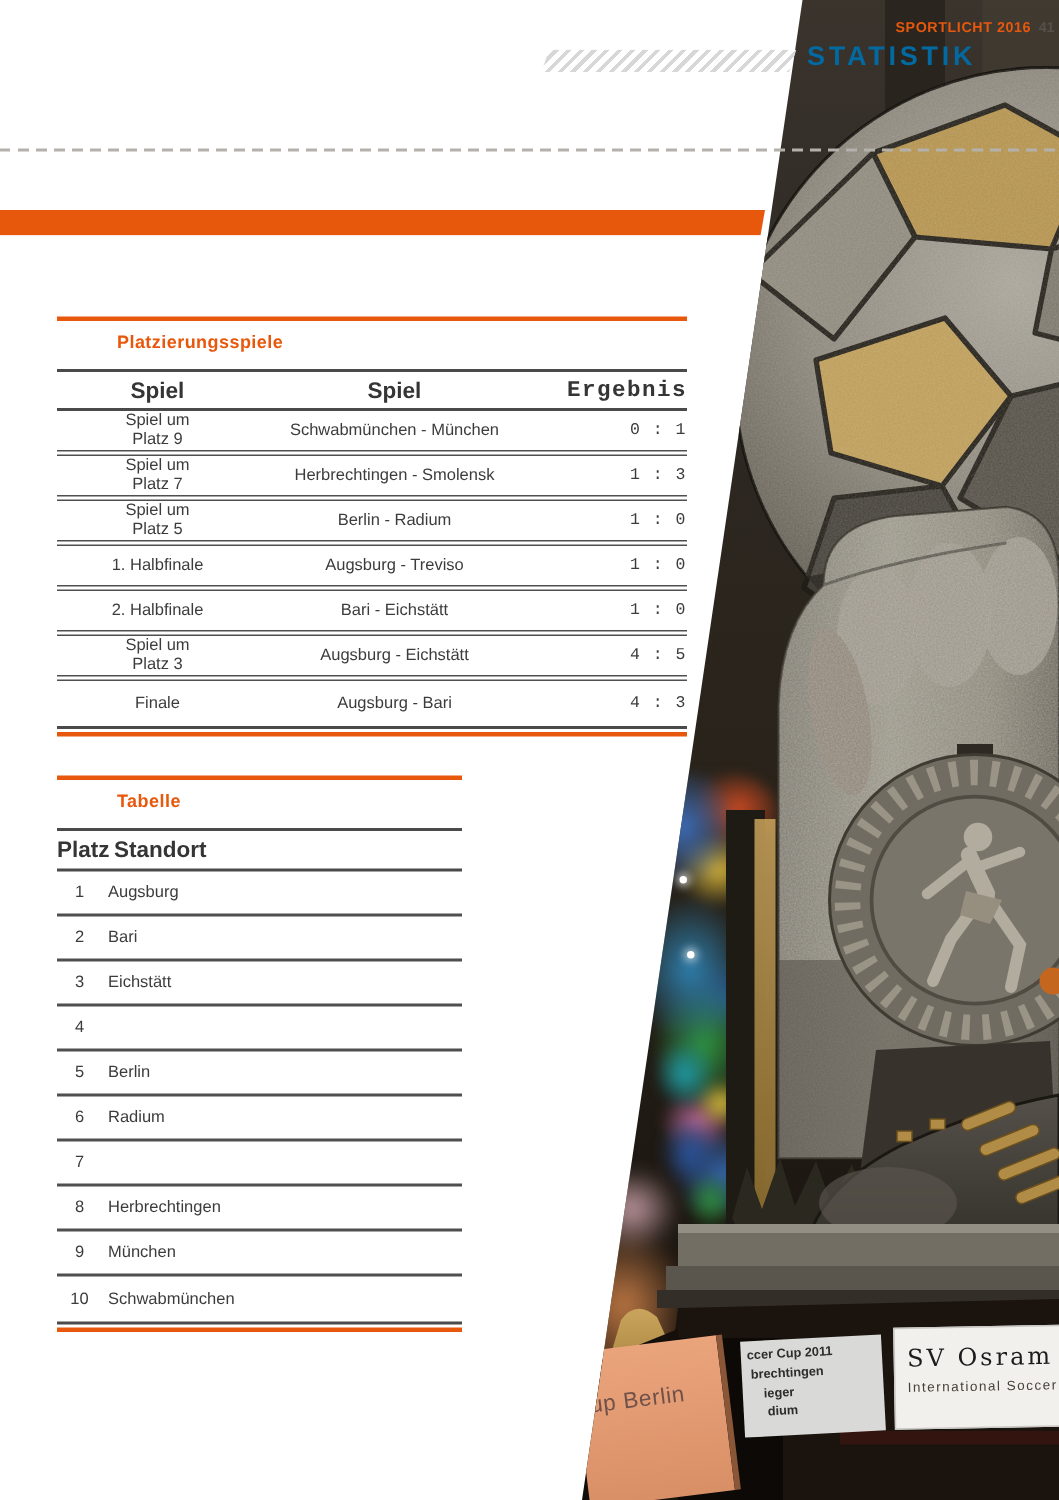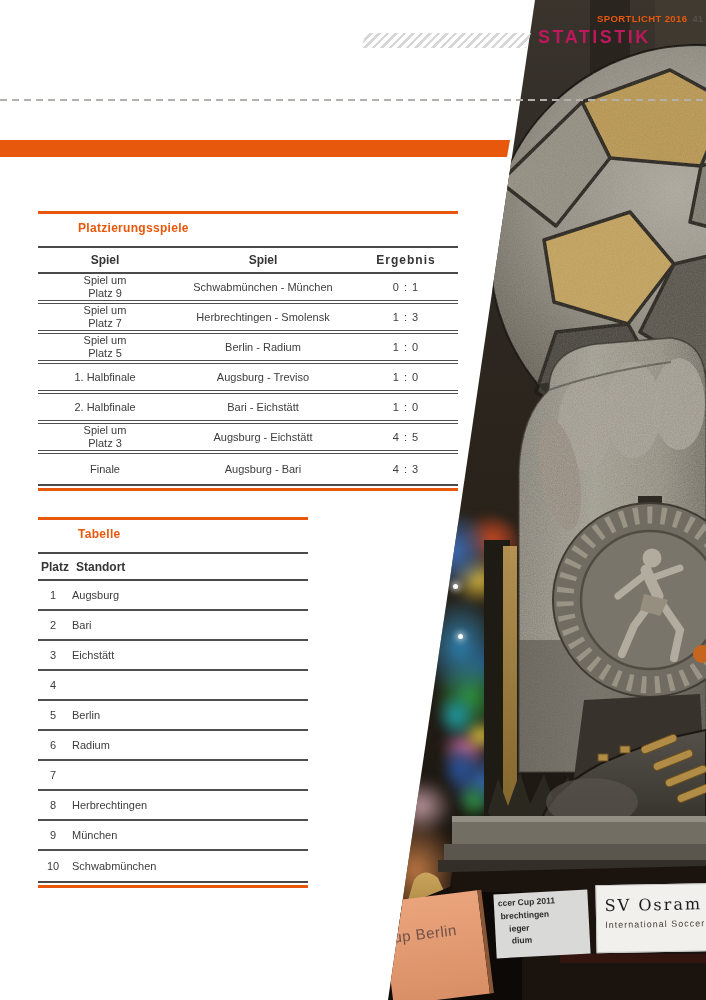--- a/index.html
+++ b/index.html
@@ -54,46 +54,46 @@
     background:#f1f0ed;border:1px solid #c9c8c4;transform:rotate(-1deg);overflow:hidden;box-sizing:border-box;}
   .plaque-main .l1{font-family:"DejaVu Serif",serif;font-size:16px;letter-spacing:2px;
     color:#1c1c1c;white-space:nowrap;margin:10px 0 0 8px;}
   .plaque-main .l2{font-size:9px;letter-spacing:1px;color:#474239;white-space:nowrap;margin:5px 0 0 8px;}
 
   .photo-header{position:absolute;left:535px;top:13px;width:168px;display:flex;gap:5px;
     justify-content:flex-end;align-items:baseline;}
   .kicker{font-size:9.5px;font-weight:bold;letter-spacing:.4px;color:#e8580c;}
   .page-num{font-size:9.5px;font-weight:bold;color:#55504a;}
   .photo-title{position:absolute;left:538px;top:27px;font-size:18px;font-weight:bold;
-    letter-spacing:2.5px;color:#be185d;}
+    letter-spacing:2.5px;color:#0369a1;}
 
   
   .dashed-rule{position:absolute;left:0;top:99px;width:706px;height:2px;
     background:repeating-linear-gradient(90deg,#b4b1ac 0 7px,rgba(0,0,0,0) 7px 12px);}
   .orange-bar{position:absolute;left:0;top:140px;width:512px;height:17px;background:#e8580c;
     clip-path:polygon(0 0,510px 0,507px 100%,0 100%);}
   .hatch-band{position:absolute;left:361px;top:33px;width:170px;height:15px;
     background:repeating-linear-gradient(135deg,#d7d7d7 0 2.5px,rgba(0,0,0,0) 2.5px 6px);
     clip-path:polygon(5px 0,100% 0,calc(100% - 5px) 100%,0 100%);}
 
   
   .section{position:absolute;color:#3c3c3c;}
   .sec1{left:38px;top:211px;width:420px;}
   .sec2{left:38px;top:517px;width:270px;}
   .sec-rule{height:3px;background:#e8580c;}
   .sec-title{margin-top:7px;font-size:12px;font-weight:bold;color:#e8580c;letter-spacing:.3px;padding-left:40px;}
   .tbl{margin-top:11px;border-top:2px solid #4a4a4a;}
   .thead{display:flex;align-items:center;height:24px;border-bottom:2px solid #4a4a4a;
-    font-size:12px;font-weight:bold;color:#353535;}
+    font-size:15px;font-weight:bold;color:#353535;}
   .trow{display:flex;align-items:center;height:30px;box-sizing:border-box;
     border-bottom:4px double #4f4f4f;font-size:11px;}
   .trow:last-child{border-bottom:none;}
   .c1{width:134px;text-align:center;white-space:pre-line;line-height:13px;}
   .c2{flex:1;text-align:center;}
-  .c3{width:104px;text-align:center;letter-spacing:1px;}
+  .c3{width:104px;text-align:right;letter-spacing:1px;font-family:Liberation Mono, monospace;}
   .t2 .trow{border-bottom:2px solid #4f4f4f;height:30px;font-size:11px;}
   .t2 .trow:last-child{border-bottom:none;}
   .cn{width:30px;text-align:center;}
   .cs{flex:1;text-align:left;padding-left:4px;}
   .t2 .thead{height:25px;}
   .close-dark{height:2px;background:#4a4a4a;}
   .close-gap{height:2px;}
   .close-orange{height:3px;background:#e8580c;}
 </style>
 </head>

